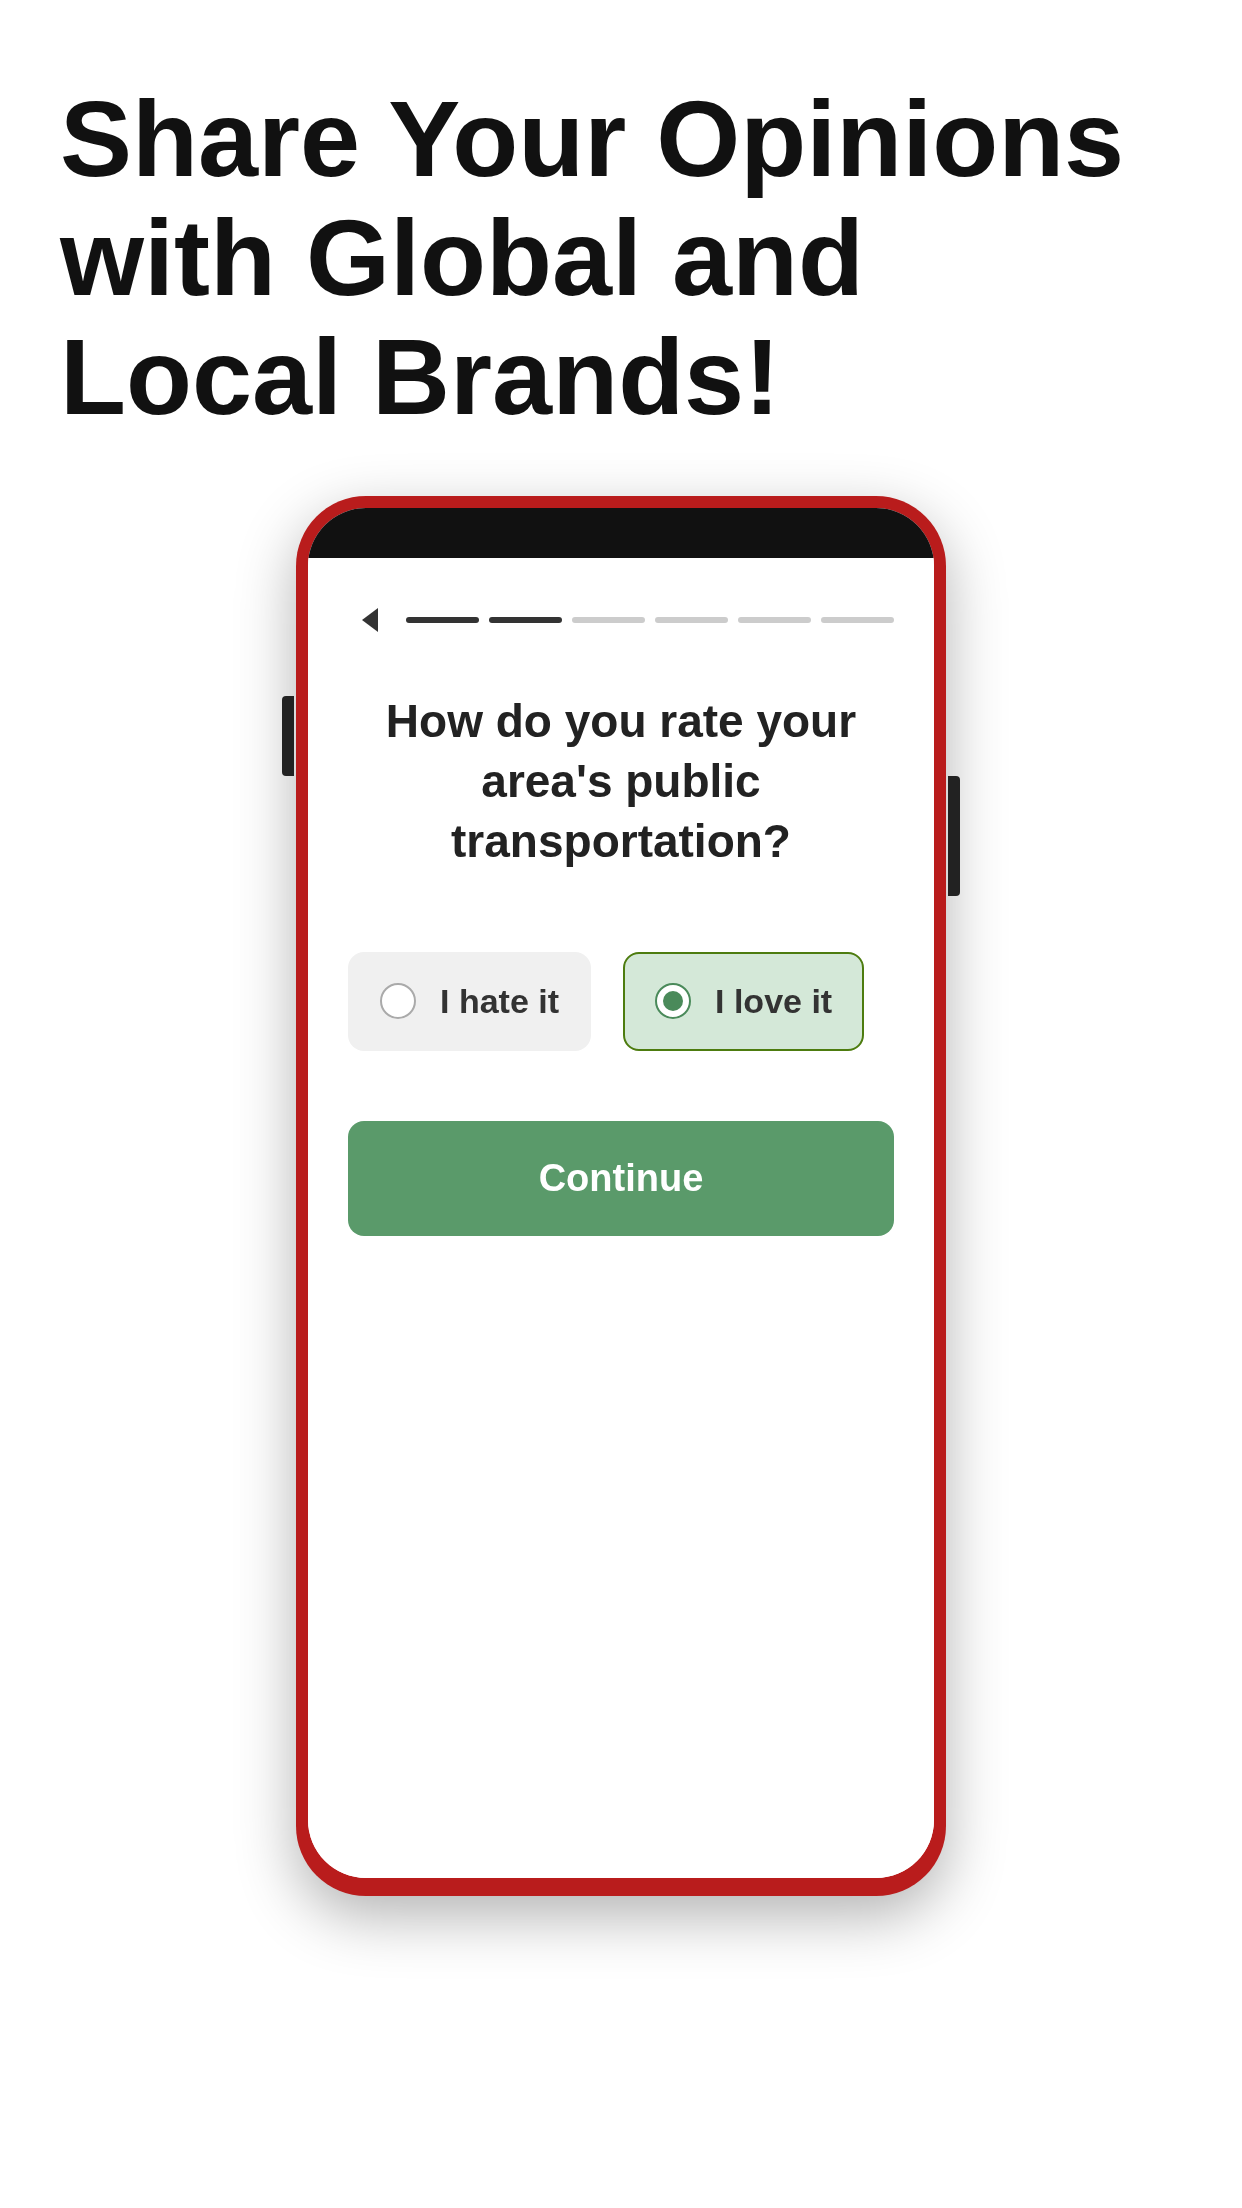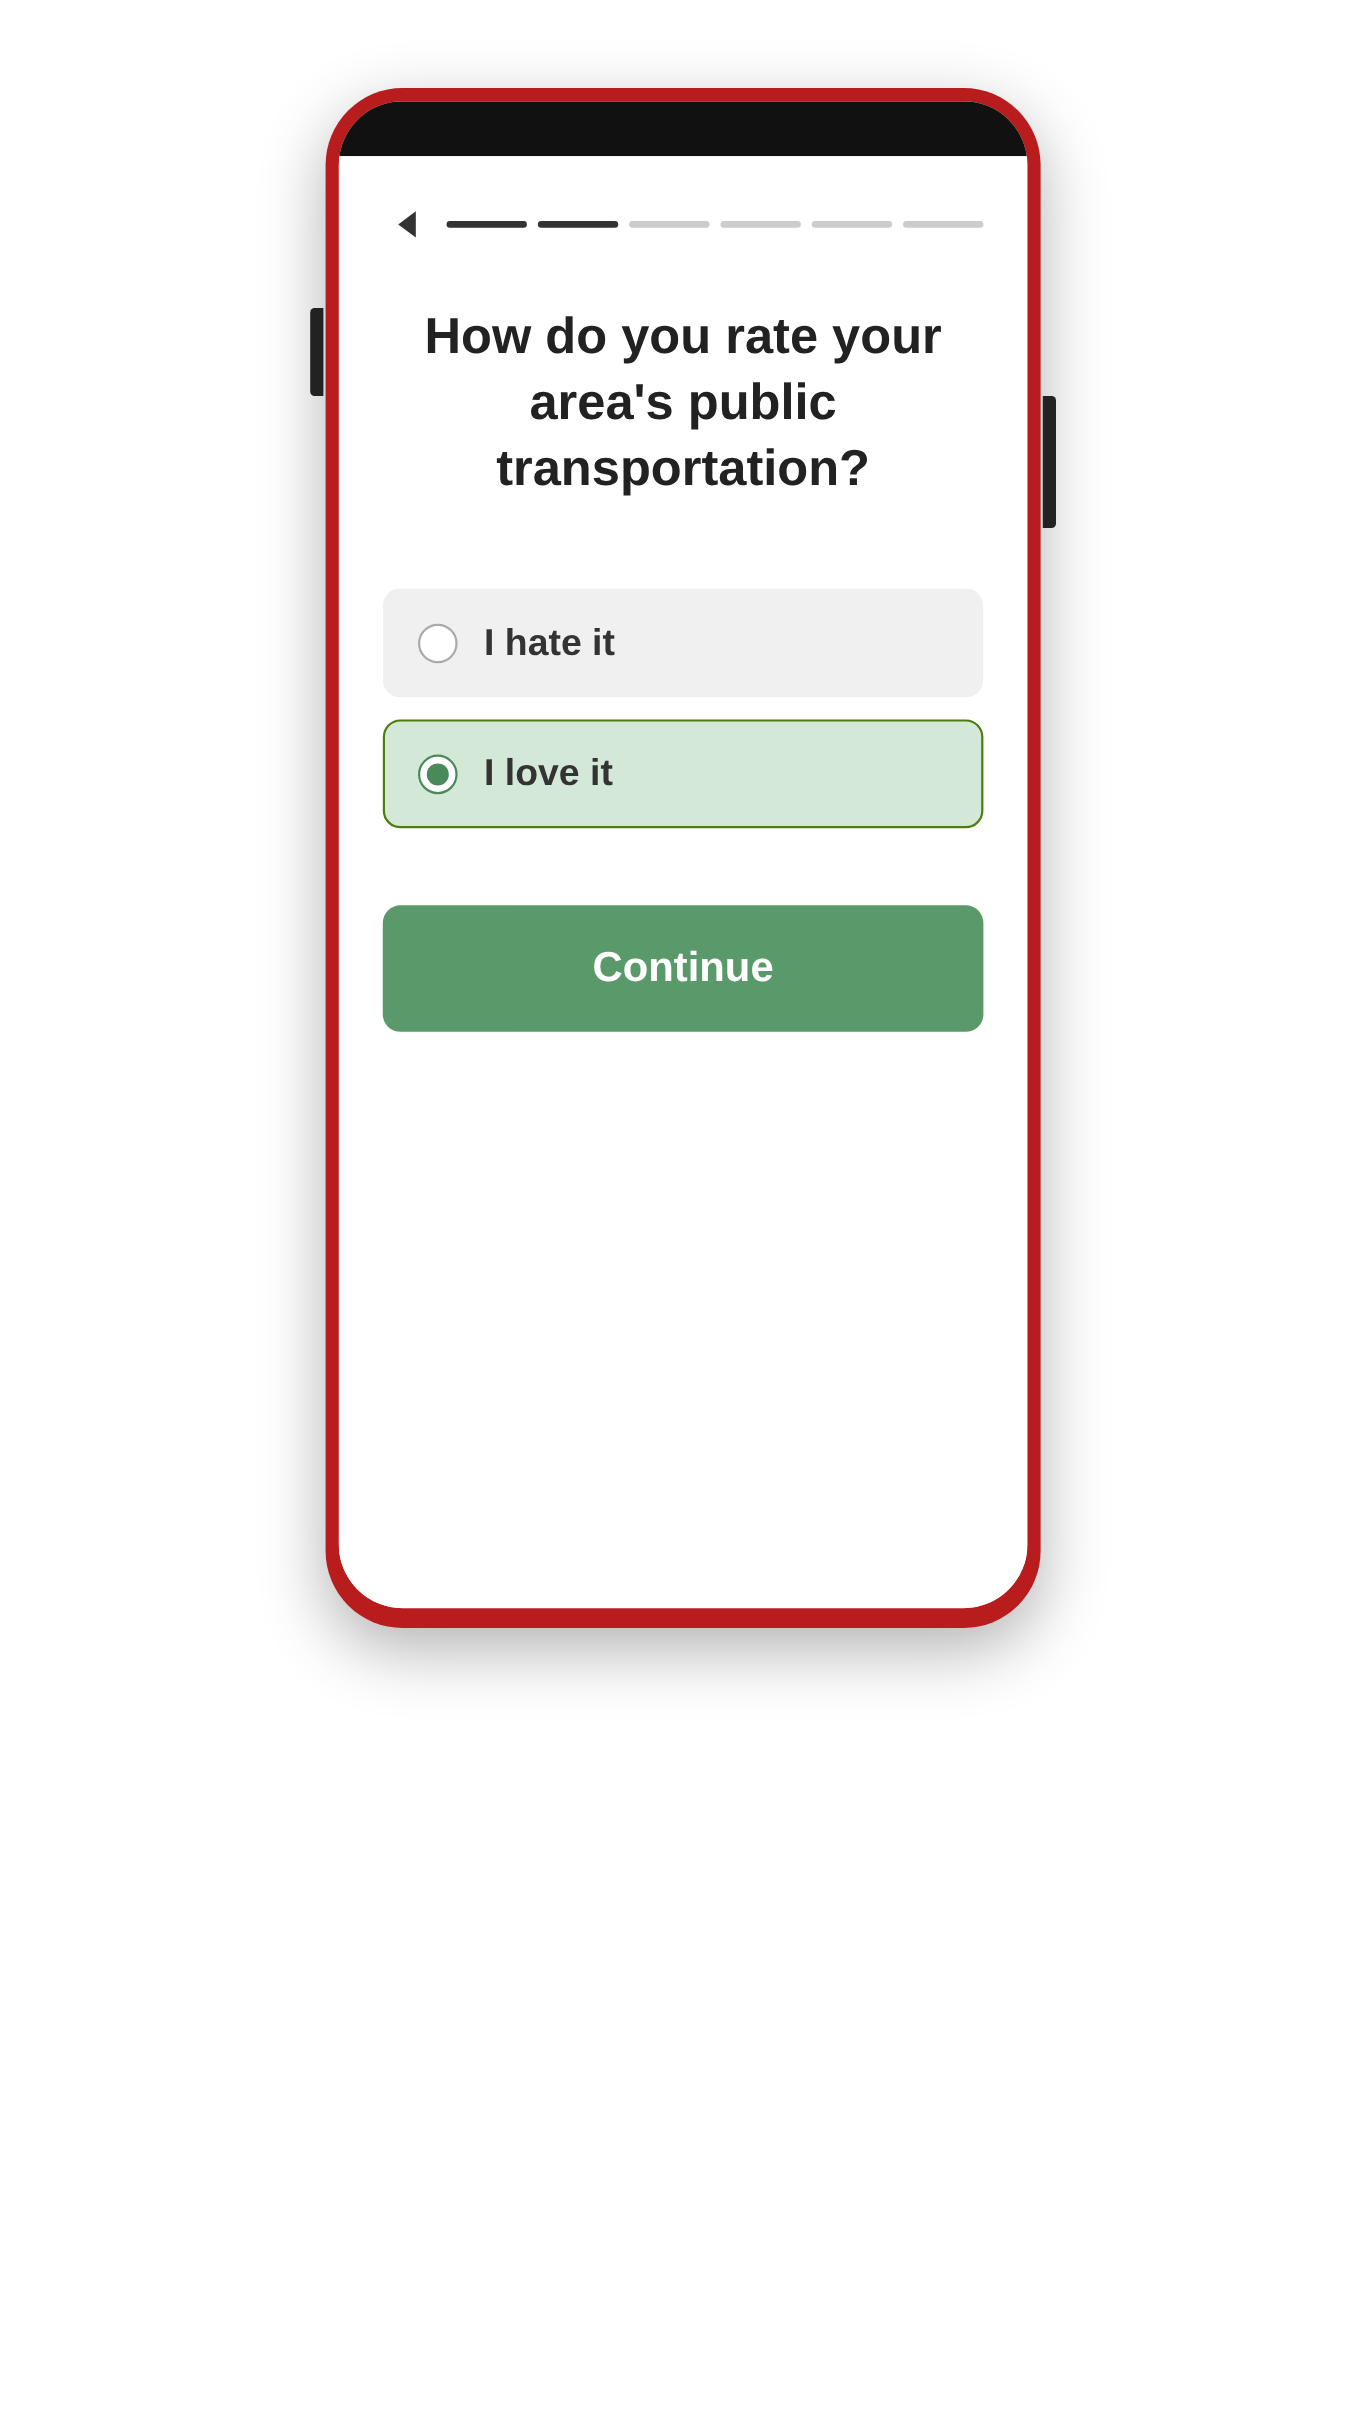--- a/index.html
+++ b/index.html
@@ -142,24 +142,23 @@
       color: #222222;
       text-align: center;
       line-height: 1.3;
       margin-bottom: 80px;
       font-family: 'Arial Black', Arial, sans-serif;
     }
 
     
     .options-list {
       display: flex;
-      flex-direction: column;
-      gap: 20px;
+      flex-direction: row;
+      gap: 32px;
       margin-bottom: 50px;
-      justify-content: center;
     }
 
     .option-item {
       display: flex;
       align-items: center;
       gap: 24px;
       background: #f0f0f0;
       border-radius: 16px;
       padding: 28px 30px;
       cursor: pointer;
@@ -218,20 +217,25 @@
       cursor: pointer;
       font-family: Arial, sans-serif;
       margin-top: 20px;
     }
   </style>
 </head>
 <body>
 
 <div class="page-wrapper">
 
+  <h1 class="headline">
+    <span>Share Your Opinions</span><br>
+    <span>with Global and</span><br>
+    <span>Local Brands!</span>
+  </h1>
 
   <div class="phone-container">
     <div class="phone-frame">
 
       <div class="phone-side-button-left"></div>
       <div class="phone-side-button-right"></div>
 
       <div class="phone-screen">
         <div class="phone-notch-area"></div>
 

